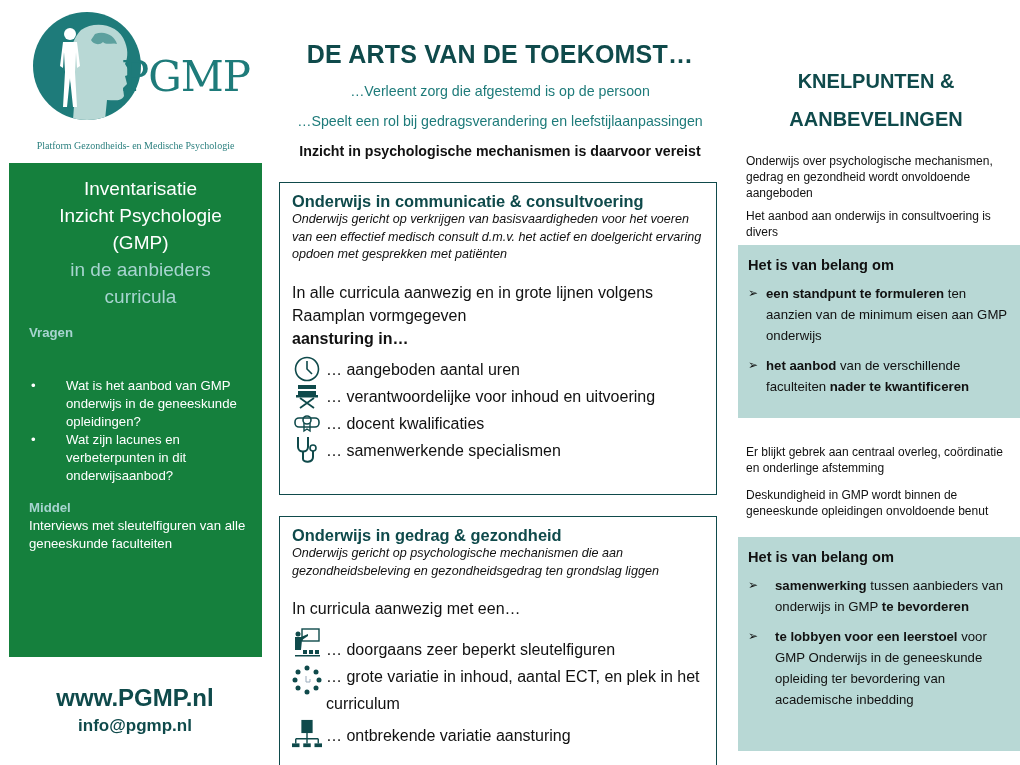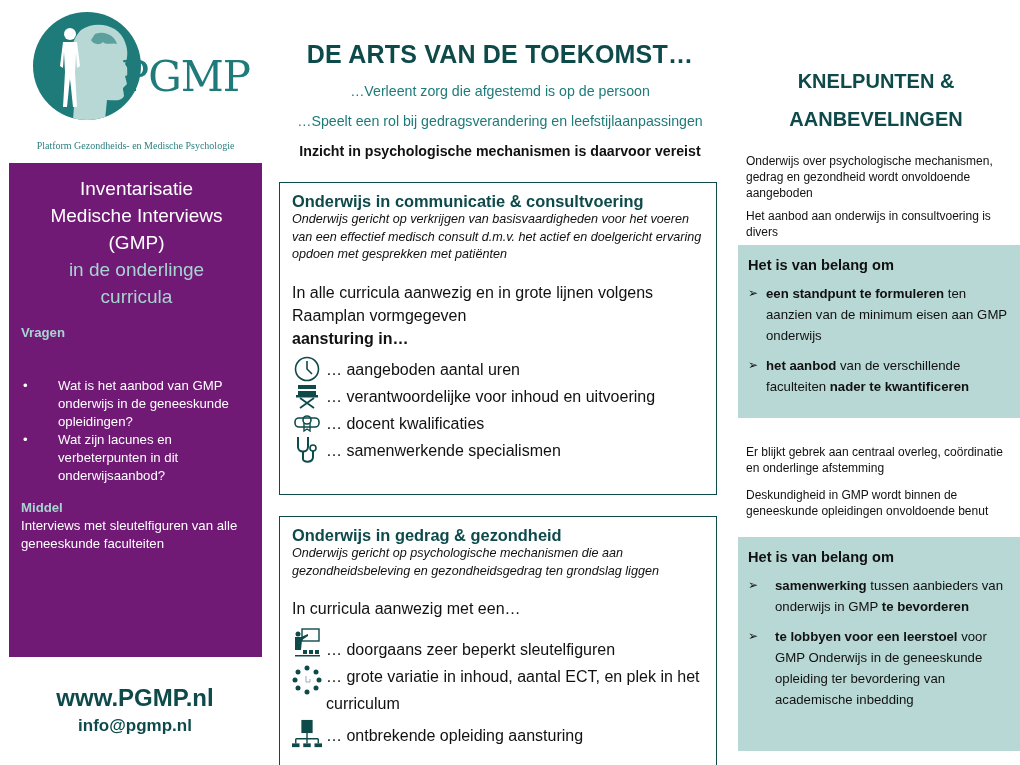--- a/index.html
+++ b/index.html
@@ -6,21 +6,21 @@
   html, body { width: 1020px; height: 765px; background: #ffffff; overflow: hidden; }
   body { position: relative; font-family: "DejaVu Sans", "Liberation Sans", sans-serif; color: #111; }
 
   
   .logo { position: absolute; left: 28px; top: 10px; width: 215px; height: 145px; }
   .logo-circle { position: absolute; left: 5px; top: 2px; width: 108px; height: 108px; border-radius: 50%; background: #1e7b7a; overflow: hidden; }
   .logo-text { position: absolute; left: 93px; top: 42px; font-family: "DejaVu Serif", "Liberation Serif", serif; font-size: 42px; color: #1e7b7a; letter-spacing: -1px; }
   .logo-sub { position: absolute; left: 0; top: 130px; width: 215px; font-family: "Liberation Serif", serif; font-size: 10px; color: #2a7f7e; text-align: center; white-space: nowrap; }
 
   
-  .left-panel { position: absolute; left: 9px; top: 163px; width: 253px; height: 494px; background: #701a75; color: #fff; padding: 12px 10px 0 12px; }
+  .left-panel { position: absolute; left: 9px; top: 163px; width: 253px; height: 494px; background: #15803d; color: #fff; padding: 12px 10px 0 20px; }
   .lp-title { text-align: center; font-size: 19px; line-height: 27px; font-family: "Liberation Sans", sans-serif; }
   .lp-title .sub { color: #a7d4d0; }
   .lp-section { margin-top: 14px; font-size: 13.2px; line-height: 18px; font-family: "Liberation Sans", sans-serif; }
   .lp-head { color: #a7d4d0; font-weight: bold; }
   .lp-list { list-style: none; margin-top: 35px; }
   .lp-list li { position: relative; padding-left: 37px; }
   .lp-list li::before { content: "•"; position: absolute; left: 2px; top: 0; }
 
   .web { position: absolute; left: 0; top: 684px; width: 270px; text-align: center; font-family: "Liberation Sans", sans-serif; font-weight: bold; color: #0f4a4b; }
   .web .url { font-size: 24px; line-height: 28px; }
@@ -73,23 +73,23 @@
       <path d="M30 30 L44 30 L47 54 L44 56 L43 40 L42 60 L44 95 L40 95 L37 66 L34 95 L30 95 L32 60 L31 40 L30 56 L27 54 Z" fill="#fff"></path>
     </svg>
   </div>
   <div class="logo-text">PGMP</div>
   <div class="logo-sub">Platform Gezondheids- en Medische Psychologie</div>
 </div>
 
 <div class="left-panel">
   <div class="lp-title">
     <div>Inventarisatie</div>
-    <div>Medische Interviews</div>
+    <div>Inzicht Psychologie</div>
     <div>(GMP)</div>
-    <div class="sub">in de onderlinge</div>
+    <div class="sub">in de aanbieders</div>
     <div class="sub">curricula</div>
   </div>
   <div class="lp-section">
     <div class="lp-head">Vragen</div>
     <ul class="lp-list">
       <li>Wat is het aanbod van GMP onderwijs in de geneeskunde opleidingen?</li>
       <li>Wat zijn lacunes en verbeterpunten in dit onderwijsaanbod?</li>
     </ul>
   </div>
   <div class="lp-section">
@@ -197,21 +197,21 @@
     <li class="item">
       <span class="ic" style="height:34px;">
         <svg width="32" height="32" viewBox="0 0 32 32">
             <rect x="10" y="1" width="12" height="14" fill="#0f4a4b"></rect>
             <path d="M16 15 L16 21 M4 21 L28 21 M4 21 L4 26 M16 21 L16 26 M28 21 L28 26" stroke="#0f4a4b" stroke-width="1.5" fill="none"></path>
             <rect x="0" y="26" width="8" height="4" fill="#0f4a4b"></rect>
             <rect x="12" y="26" width="8" height="4" fill="#0f4a4b"></rect>
             <rect x="24" y="26" width="8" height="4" fill="#0f4a4b"></rect>
           </svg>
       </span>
-      <span style="padding-top:5px;">… ontbrekende opleiding aansturing</span>
+      <span style="padding-top:5px;">… ontbrekende variatie aansturing</span>
     </li>
   </ul>
 </div>
 
 <div class="r-title">
   <div>KNELPUNTEN &amp;</div>
   <div>AANBEVELINGEN</div>
 </div>
 <div class="r-text" style="top:153px;">Onderwijs over psychologische mechanismen, gedrag en gezondheid wordt onvoldoende aangeboden</div>
 <div class="r-text" style="top:208px;">Het aanbod aan onderwijs in consultvoering is divers</div>

